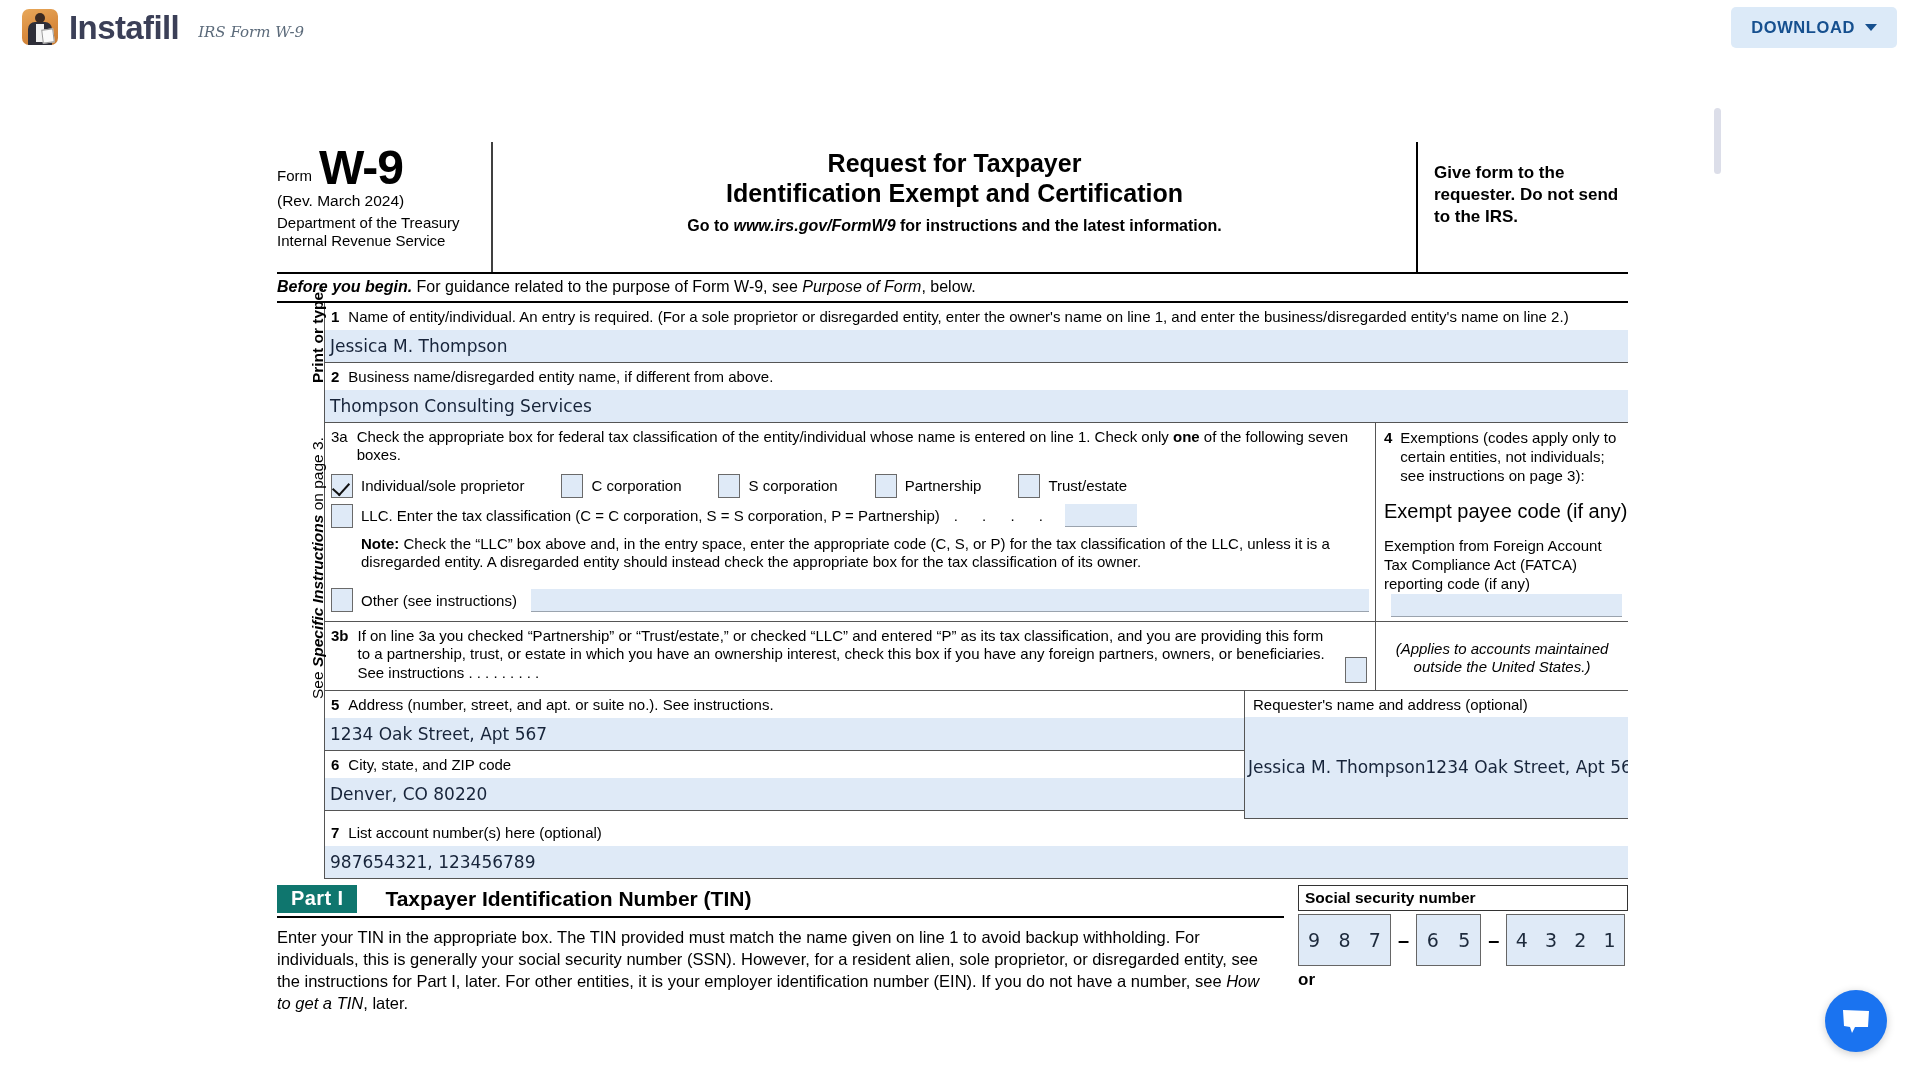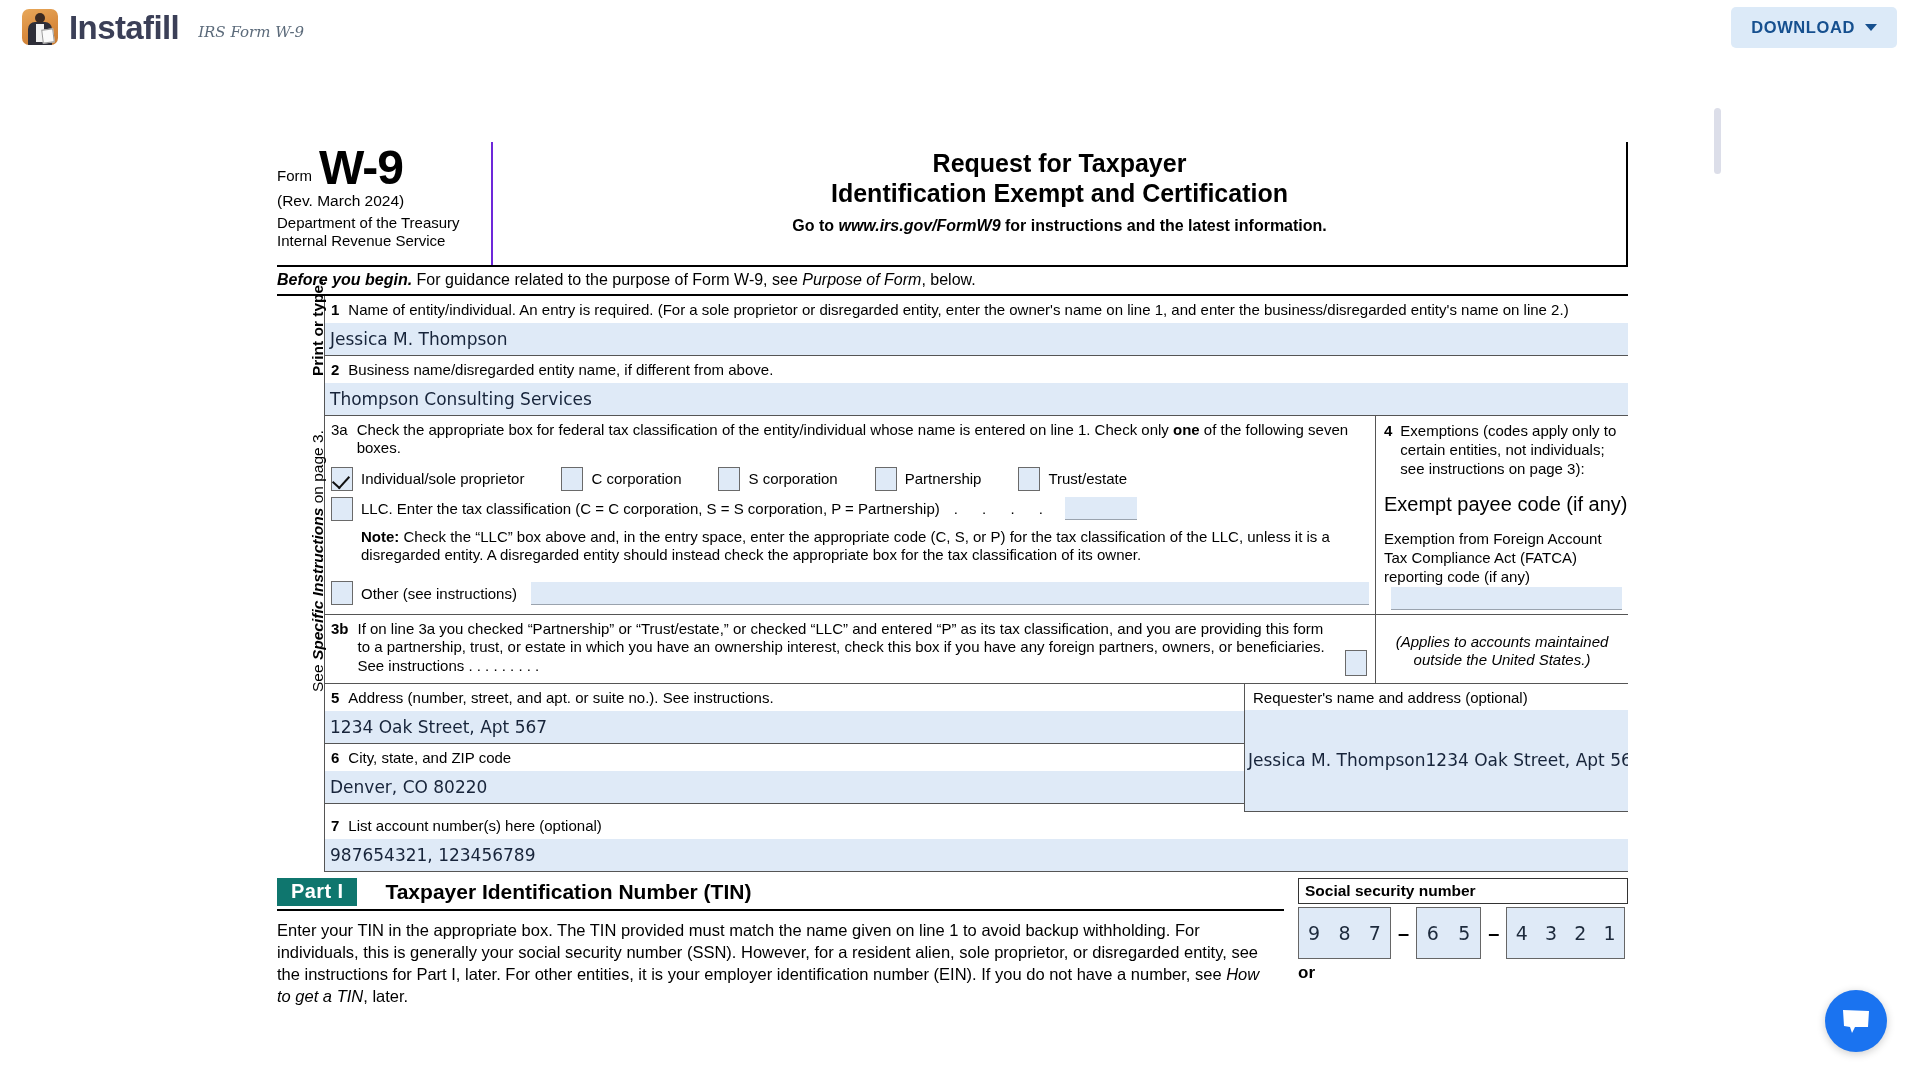--- a/index.html
+++ b/index.html
@@ -83,22 +83,22 @@
     position: absolute;
     left: 277px; top: 142px;
     width: 1351px;
     font-family: "Liberation Sans", sans-serif;
     color: #000;
   }
 
   
   .fhead { display: flex; border-bottom: 2px solid #000; }
   .fhead-left {
-    width: 216px; padding: 4px 8px 15px 0;
-    border-right: 2px solid #6d28d9;
+    width: 216px; padding: 4px 8px 22px 0;
+    border-right: 2px solid #404040;
   }
   .fhead-left .l1 { display: flex; align-items: flex-end; gap: 7px; }
   .fhead-left .lbl-form { font-size: 15px; padding-bottom: 6px; }
   .fhead-left .wnine { font-size: 48px; font-weight: bold; line-height: 0.92; letter-spacing: -1px; }
   .fhead-left .rev { font-size: 15.5px; margin-top: 2px; }
   .fhead-left .dept { font-size: 15px; line-height: 1.18; margin-top: 4px; }
   .fhead-mid {
     flex: 1; text-align: center; padding: 6px 10px 4px;
     border-right: 2px solid #000;
   }
@@ -316,20 +316,21 @@
         <div>Internal Revenue Service</div>
       </div>
     </div>
     <div class="fhead-mid">
       <div class="t1">Request for Taxpayer</div>
       <div class="t1">Identification Exempt and Certification</div>
       <div class="t2">
         <span>Go to </span><i>www.irs.gov/FormW9</i><span> for instructions and the latest information.</span>
       </div>
     </div>
+    <div class="fhead-right">Give form to the requester. Do not send to the IRS.</div>
   </div>
 
   <div class="before">
     <b>Before you begin.</b><span> For guidance related to the purpose of Form W-9, see </span><i>Purpose of Form</i><span>, below.</span>
   </div>
 
   <div class="fbody">
 
     <div class="vstrip">
       <div class="vstrip-text">

